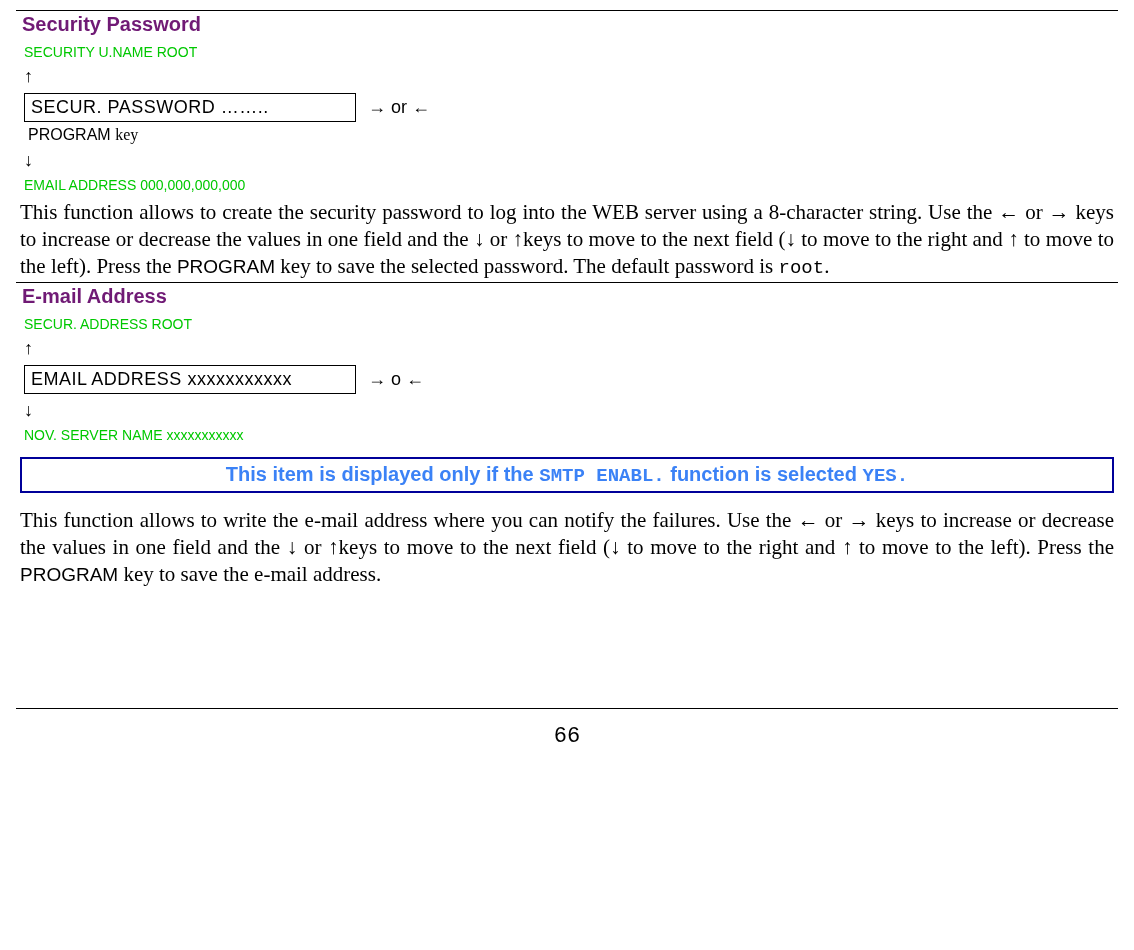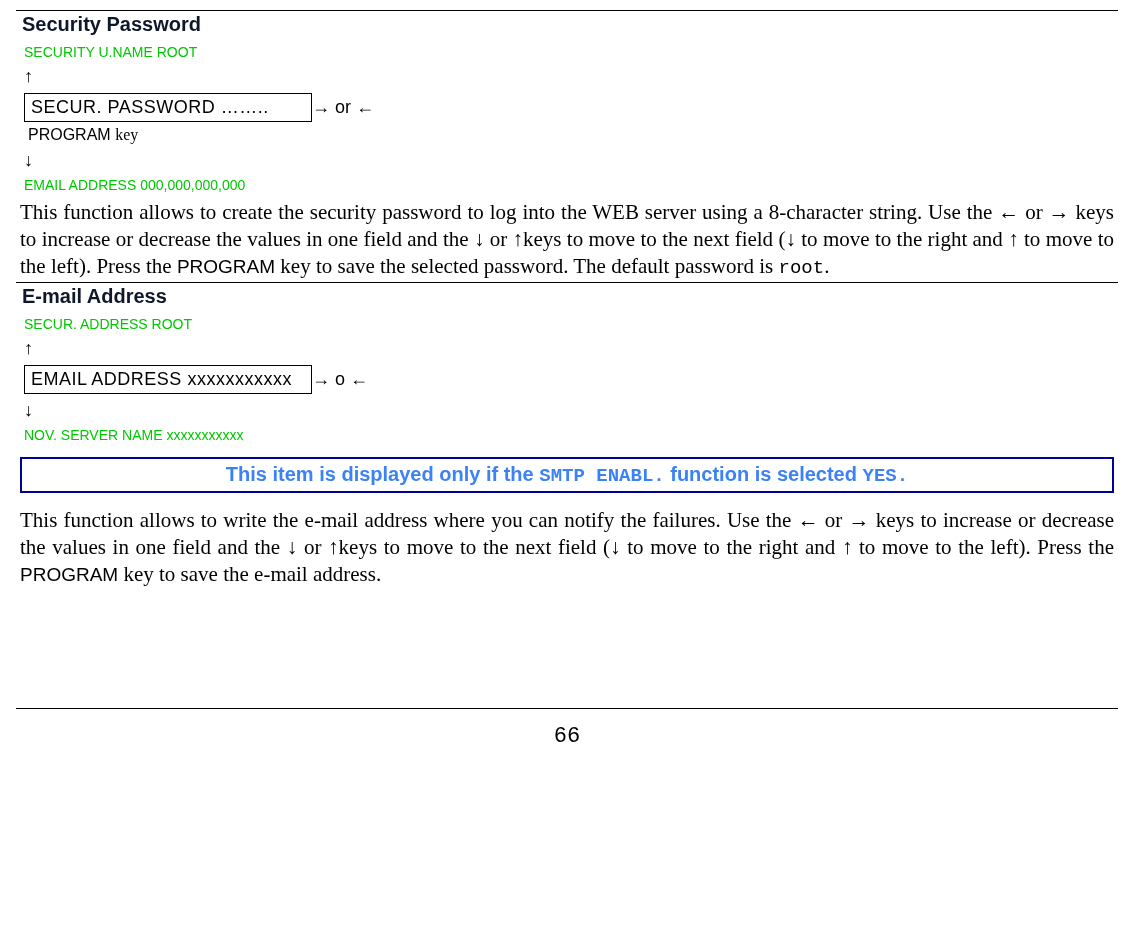--- a/index.html
+++ b/index.html
@@ -10,21 +10,21 @@
     width: 1134px;
     box-sizing: border-box;
     color: #000;
   }
   .hr {
     border: none;
     border-top: 1.5px solid #000;
     margin: 2px 0 2px 0;
   }
   .sec-title {
-    color: #0f172a;
+    color: #701a75;
     font-family: Arial, Helvetica, sans-serif;
     font-weight: bold;
     font-size: 20px;
     margin: 2px 0 8px 6px;
   }
   .green {
     color: #00C800;
     font-family: Arial, Helvetica, sans-serif;
     font-size: 14px;
     margin: 6px 0 6px 8px;
@@ -37,28 +37,28 @@
   .display-row {
     display: flex;
     align-items: center;
     margin: 4px 0 4px 8px;
   }
   .display-box {
     border: 1px solid #000;
     font-family: Arial, Helvetica, sans-serif;
     font-size: 18px;
     padding: 3px 8px 3px 6px;
-    width: 288px;
+    width: 332px;
     box-sizing: border-box;
     letter-spacing: 0.5px;
   }
   .after-box {
     font-family: Arial, Helvetica, sans-serif;
     font-size: 18px;
-    margin-left: 0;
+    margin-left: 12px;
   }
   .key-note {
     font-family: Arial, Helvetica, sans-serif;
     font-size: 16px;
     margin: 4px 0 4px 12px;
   }
   .serif-small {
     font-family: "Times New Roman", serif;
   }
   .body-text {

